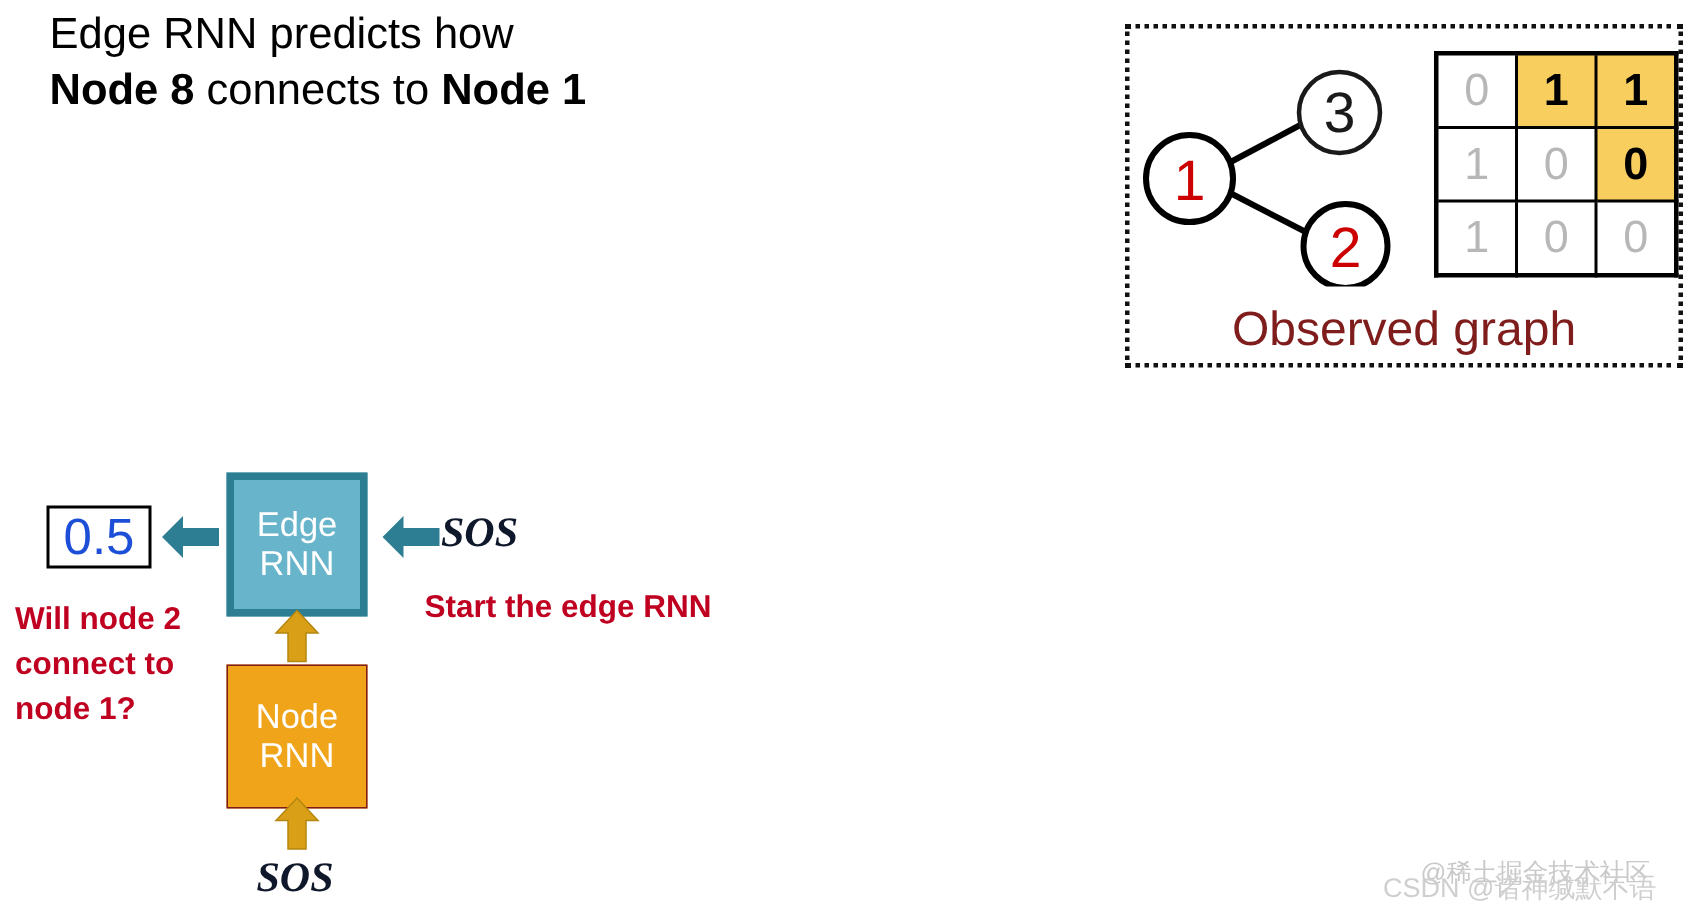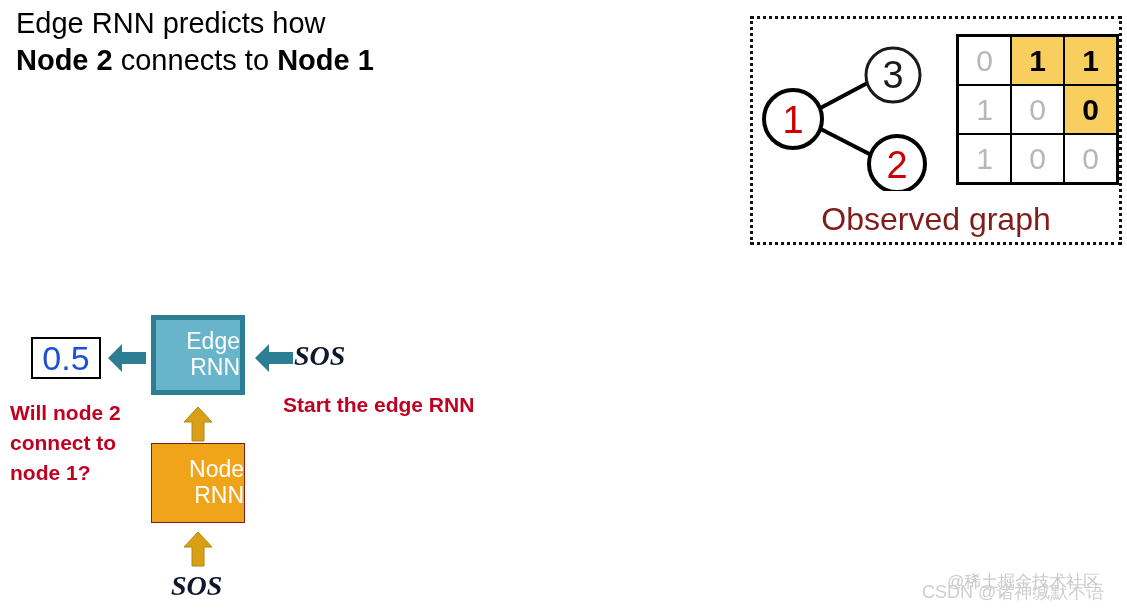--- a/index.html
+++ b/index.html
@@ -12,21 +12,21 @@
     height: 612px;
     position: relative;
     overflow: hidden;
     font-family: "Liberation Sans", sans-serif;
     color: #000000;
   }
 
   
   #title-block {
     position: absolute;
-    left: 16px;
+    left: 33px;
     top: 6px;
     width: 640px;
     line-height: 1.22;
   }
   #title-line-1 {
     font-size: 29px;
     font-weight: 400;
     color: #000000;
     white-space: nowrap;
   }
@@ -90,25 +90,25 @@
     text-align: center;
     font-size: 32px;
     font-family: "Liberation Sans", sans-serif;
     color: #7f1d1d;
   }
 
   
   .rnn-box {
     position: absolute;
     width: 94px;
-    height: 80px;
+    height: 96px;
     box-sizing: border-box;
     display: flex;
     flex-direction: column;
-    align-items: flex-end;
+    align-items: center;
     justify-content: center;
     color: #ffffff;
     font-size: 23px;
     line-height: 1.12;
     font-family: "Liberation Sans", sans-serif;
   }
   #edge-rnn-box {
     left: 151px;
     top: 315px;
     background: #68b4cb;
@@ -186,21 +186,21 @@
     font-size: 18px;
     color: #cfcfcf;
   }
 </style>
 </head>
 <body>
 
 <div id="title-block">
   <div id="title-line-1">Edge RNN predicts how</div>
   <div id="title-line-2">
-    <b>Node 2</b><span> connects to </span><b>Node 1</b>
+    <b>Node 8</b><span> connects to </span><b>Node 1</b>
   </div>
 </div>
 
 <div id="observed-panel">
 
   <svg id="graph-svg" width="190" height="160">
 
     <line x1="54" y1="82" x2="118" y2="48" stroke="#000000" stroke-width="4"></line>
     <line x1="56" y1="94" x2="122" y2="128" stroke="#000000" stroke-width="4"></line>
 

